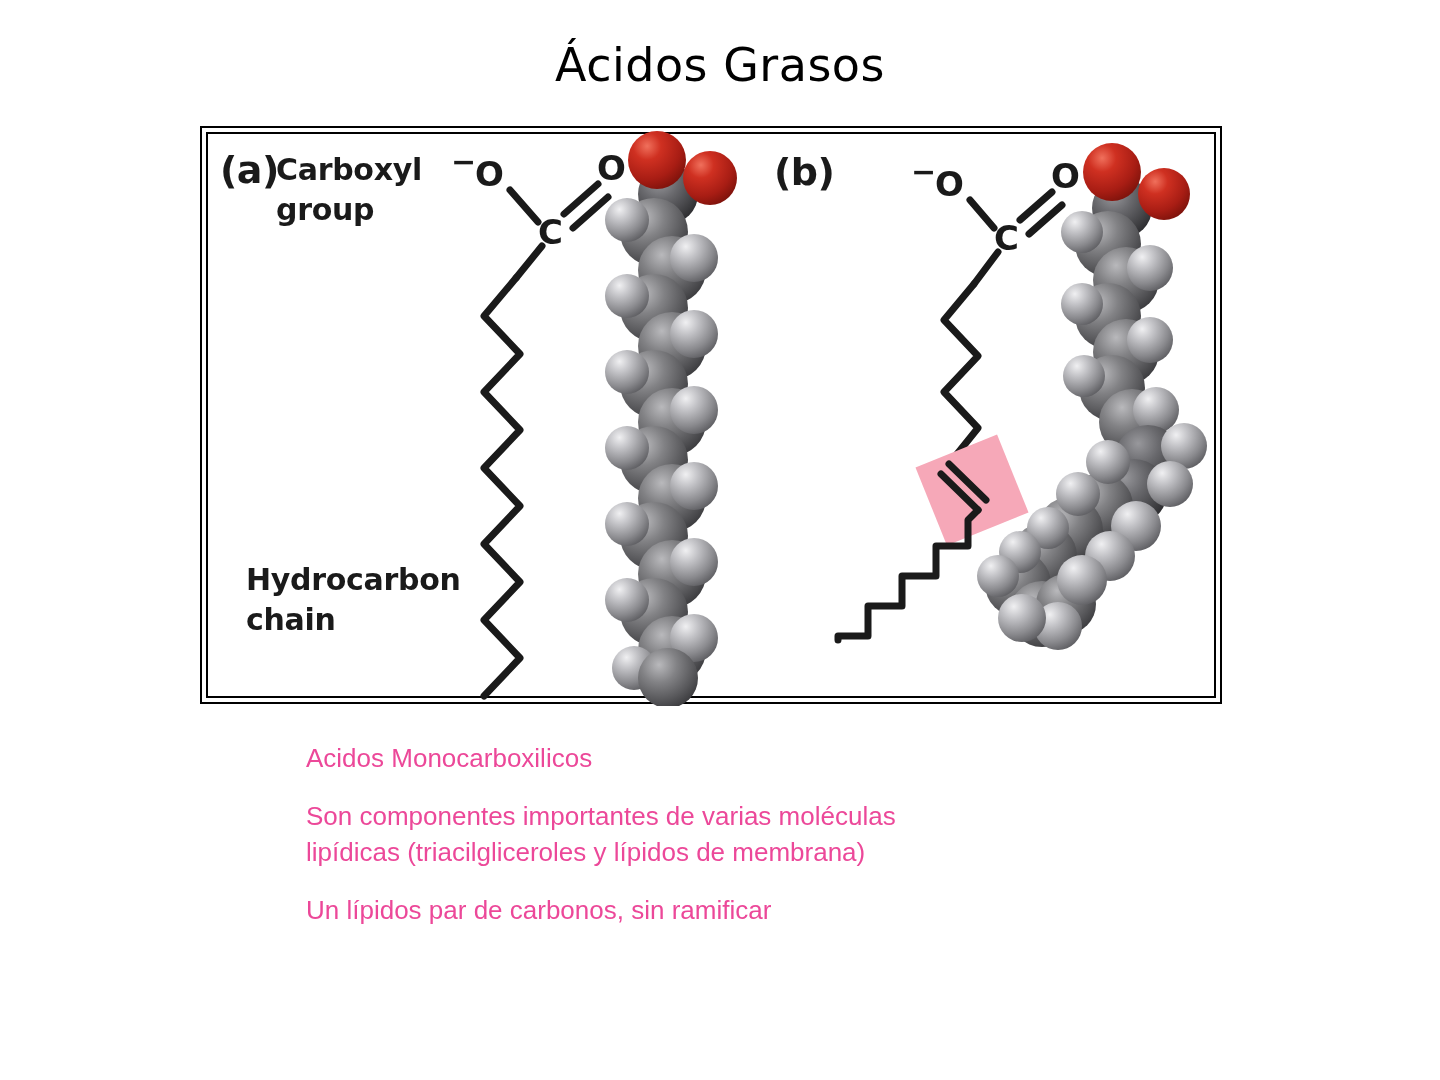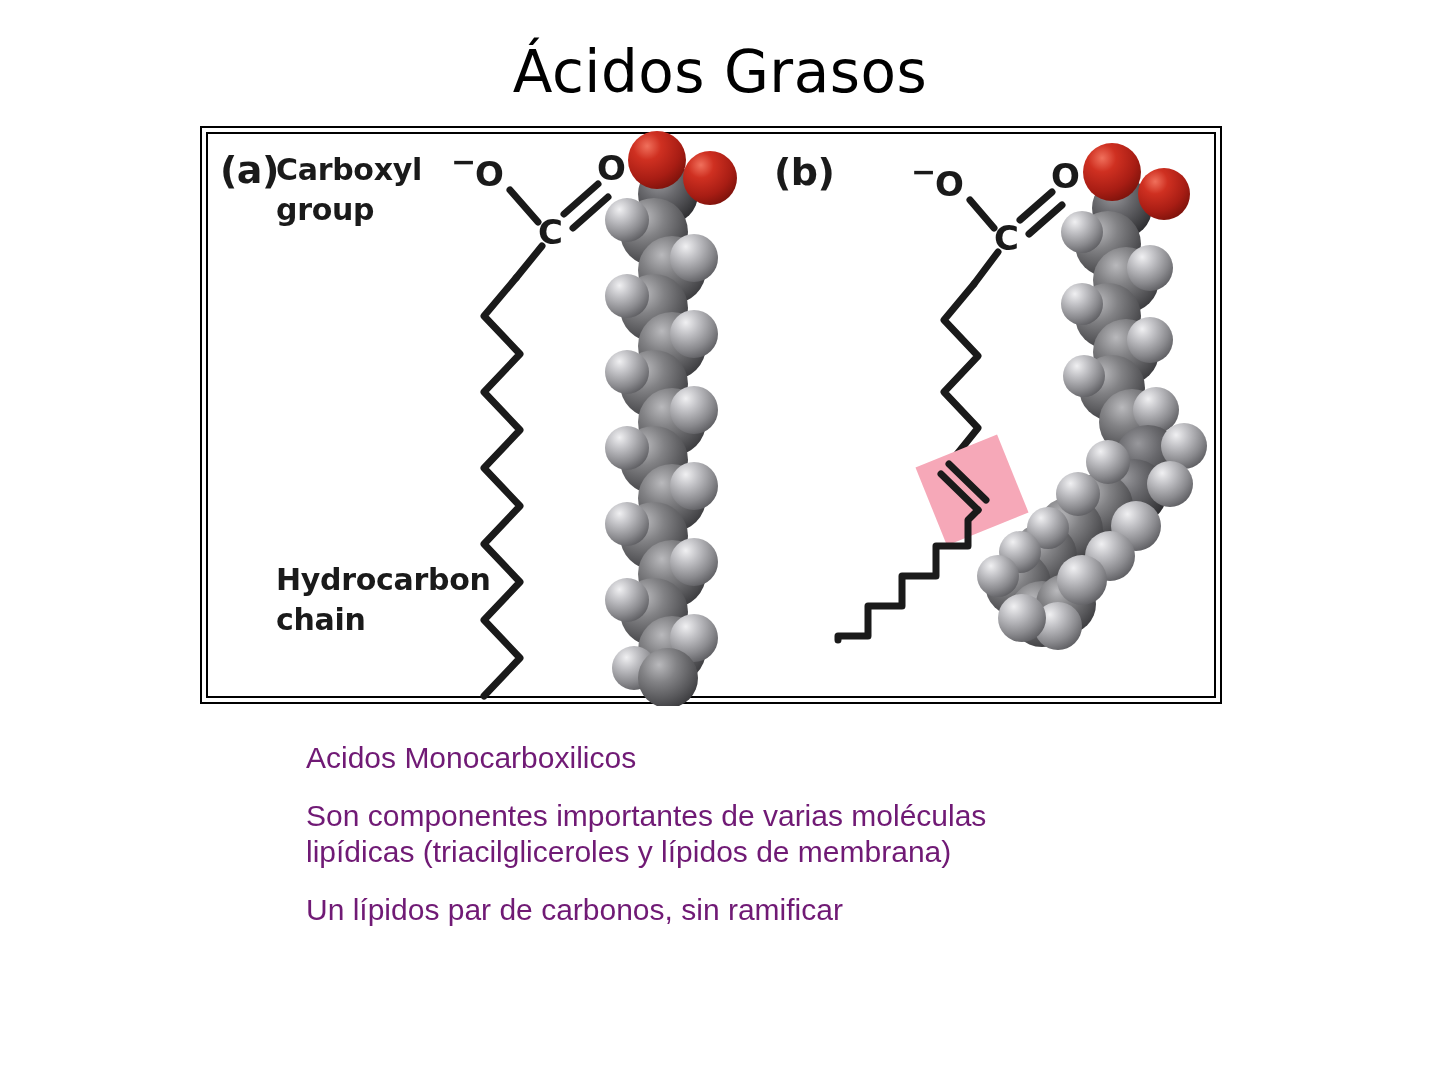--- a/index.html
+++ b/index.html
@@ -16,21 +16,21 @@
   }
 
   
   #slide-title {
     position: absolute;
     left: 0;
     top: 38px;
     width: 1440px;
     text-align: center;
     font-family: "DejaVu Sans", sans-serif;
-    font-size: 58px;
+    font-size: 46px;
     font-weight: 400;
     color: #000000;
     letter-spacing: 0.5px;
   }
 
   
   #figure-frame {
     position: absolute;
     left: 200px;
     top: 126px;
@@ -71,35 +71,35 @@
     position: absolute;
     font-family: "DejaVu Sans", sans-serif;
     font-weight: bold;
     font-size: 30px;
     line-height: 40px;
     color: #1a1a1a;
     letter-spacing: -0.3px;
   }
   #label-a-letter { left: 18px; top: 20px; }
   #label-a-text   { left: 74px; top: 22px; width: 260px; }
-  #label-hydro    { left: 74px; top: 432px; width: 280px; }
+  #label-hydro    { left: 44px; top: 432px; width: 280px; }
   #label-b-letter { left: 572px; top: 22px; }
 
   
   #bullets {
     position: absolute;
     left: 306px;
     top: 740px;
     width: 900px;
   }
   .bullet-line {
     font-family: "Liberation Sans", sans-serif;
-    font-size: 30px;
+    font-size: 26px;
     line-height: 36px;
-    color: #701a75;
+    color: #ec4899;
     margin-bottom: 22px;
     white-space: pre-line;
   }
 </style>
 </head>
 <body>
 
 <div id="slide-title">Ácidos Grasos</div>
 
 <div id="figure-frame">

